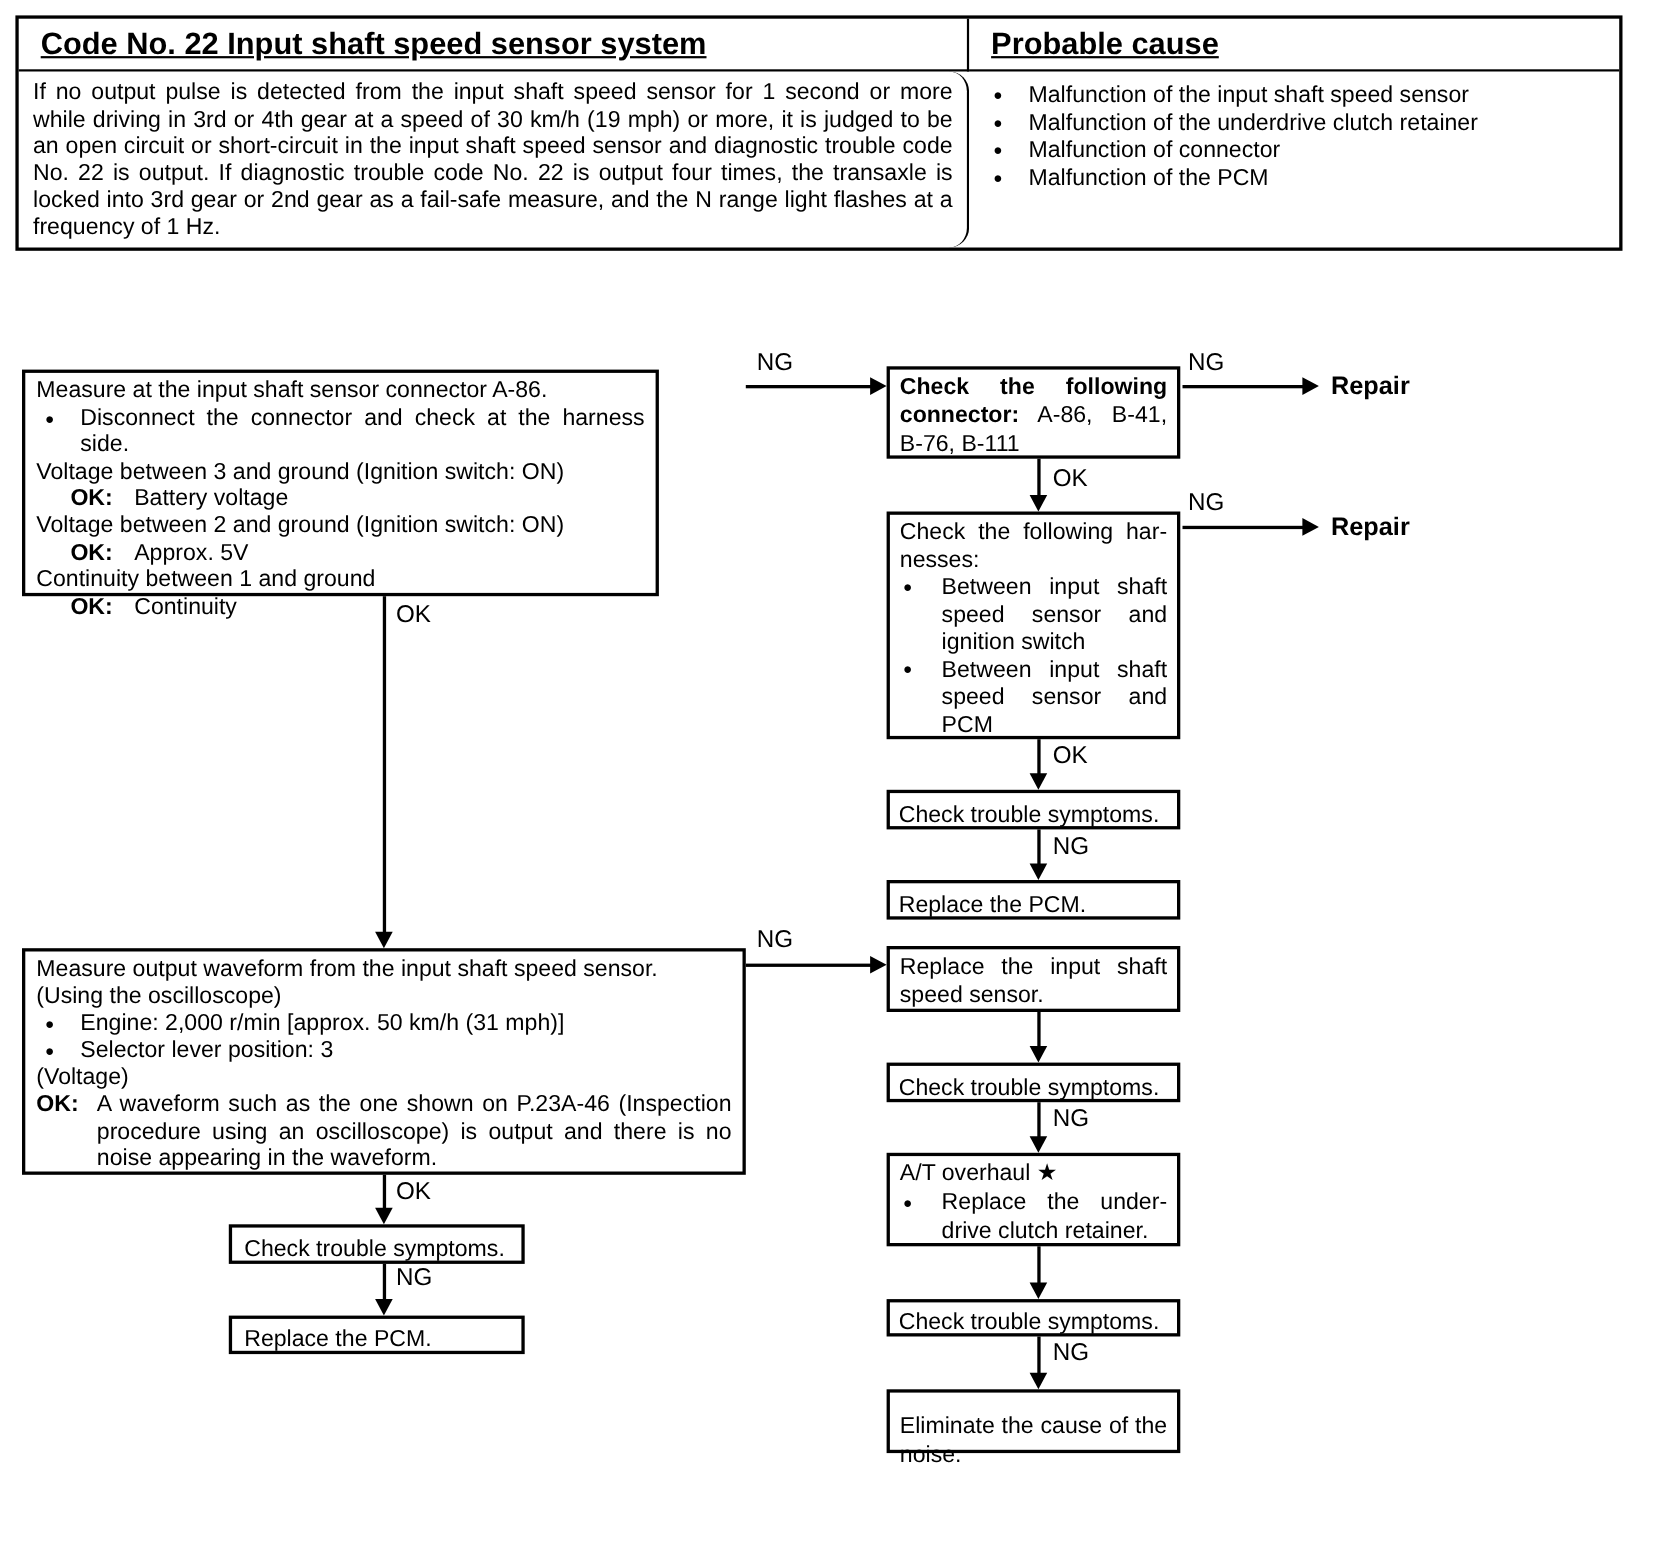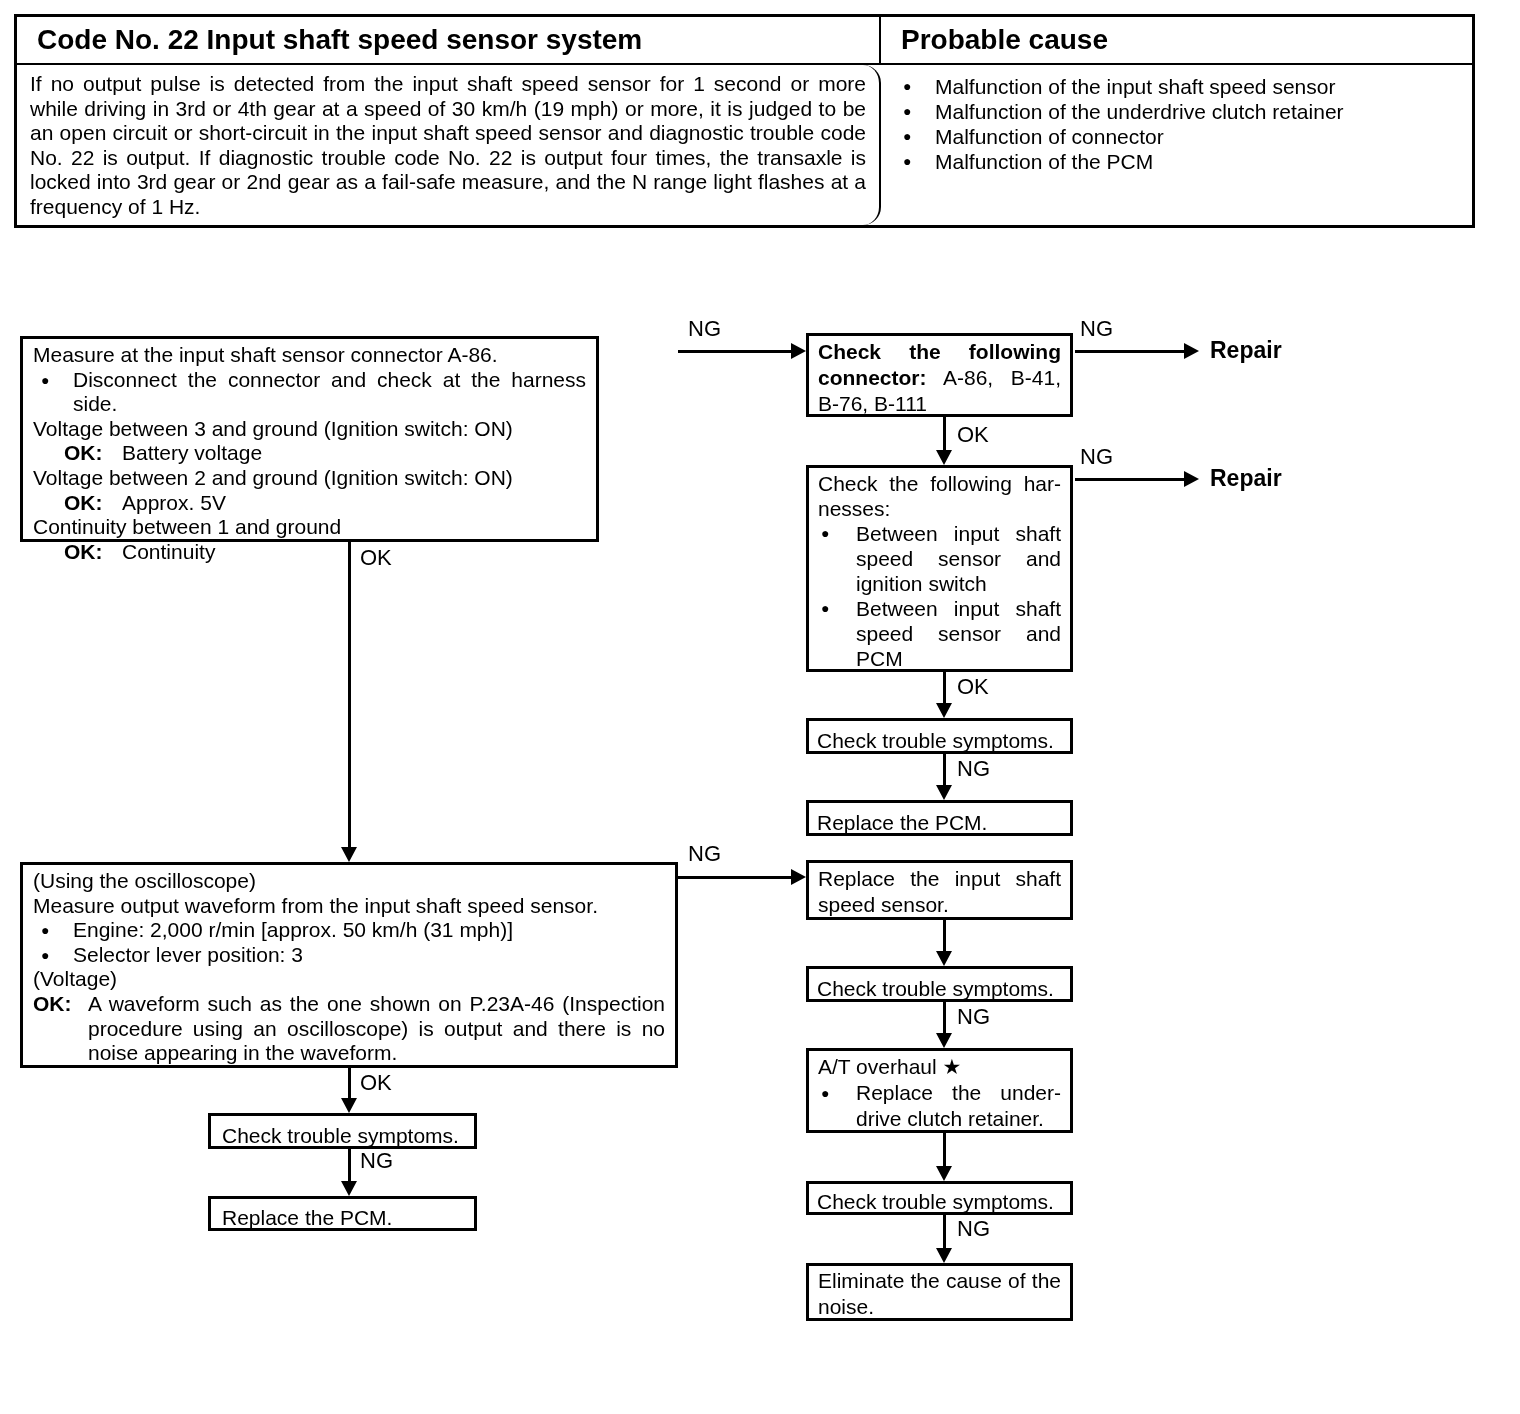--- a/index.html
+++ b/index.html
@@ -5,21 +5,21 @@
   html,body{margin:0;padding:0;background:#fff;}
   .pg{position:relative;width:1520px;height:1414px;background:#ffffff;
       font-family:"Liberation Sans",sans-serif;color:#000;overflow:hidden;}
 
   
   .tbl{position:absolute;left:14px;top:14px;width:1461px;height:214px;
        border:3px solid #000;box-sizing:border-box;display:grid;
        grid-template-columns:864px 1fr;grid-template-rows:48px 1fr;}
   .cell{box-sizing:border-box;}
   .cell.bR{border-right:2px solid #000;}
-  .cell.bB{border-bottom:2px solid #000;}
+  .cell.bB{border-bottom:2px solid #000;text-decoration:underline;}
   .hdr{font-weight:700;font-size:28px;line-height:46px;padding-left:20px;white-space:nowrap;}
   .desc{padding:7px 13px 0 13px;font-size:21px;line-height:24.6px;text-align:justify;border-radius:18px;}
   .causes{padding-top:9px;}
   .crow{display:flex;font-size:21px;line-height:25px;}
   .cbul{flex:none;width:54px;padding-left:22px;box-sizing:border-box;font-size:14px;line-height:25px;}
 
   
   .box{position:absolute;border:3px solid #000;background:#fff;box-sizing:border-box;
        font-size:21px;}
   .big{padding:4px 10px;line-height:24.6px;}
@@ -117,22 +117,22 @@
 
   <div class="box one" style="left:806px;top:718px;width:267px;height:36px;">
     <span>Check trouble symptoms.</span>
   </div>
 
   <div class="box one" style="left:806px;top:800px;width:267px;height:36px;">
     <span>Replace the PCM.</span>
   </div>
 
   <div class="box big" style="left:20px;top:862px;width:658px;height:206px;">
+    <div>Measure output waveform from the input shaft speed sensor.</div>
     <div>(Using the oscilloscope)</div>
-    <div>Measure output waveform from the input shaft speed sensor.</div>
     <div class="brow">
       <span class="bul">●</span>
       <span class="btxt">Engine: 2,000 r/min [approx. 50 km/h (31 mph)]</span>
     </div>
     <div class="brow">
       <span class="bul">●</span>
       <span class="btxt">Selector lever position: 3</span>
     </div>
     <div>(Voltage)</div>
     <div class="okp">
@@ -154,21 +154,21 @@
     <div class="brow">
       <span class="bul2">●</span>
       <span class="btxt">Replace the under­drive clutch retainer.</span>
     </div>
   </div>
 
   <div class="box one" style="left:806px;top:1181px;width:267px;height:34px;">
     <span>Check trouble symptoms.</span>
   </div>
 
-  <div class="box rbox" style="left:806px;top:1263px;width:267px;height:58px;line-height:26px;padding-top:2px;">
+  <div class="box rbox" style="left:806px;top:1263px;width:267px;height:58px;line-height:26px;padding-top:18px;">
     <span>Eliminate the cause of the noise.</span>
   </div>
 
   <div class="box one" style="left:208px;top:1113px;width:269px;height:36px;padding-left:11px;">
     <span>Check trouble symptoms.</span>
   </div>
 
   <div class="box one" style="left:208px;top:1196px;width:269px;height:35px;padding-left:11px;">
     <span>Replace the PCM.</span>
   </div>

